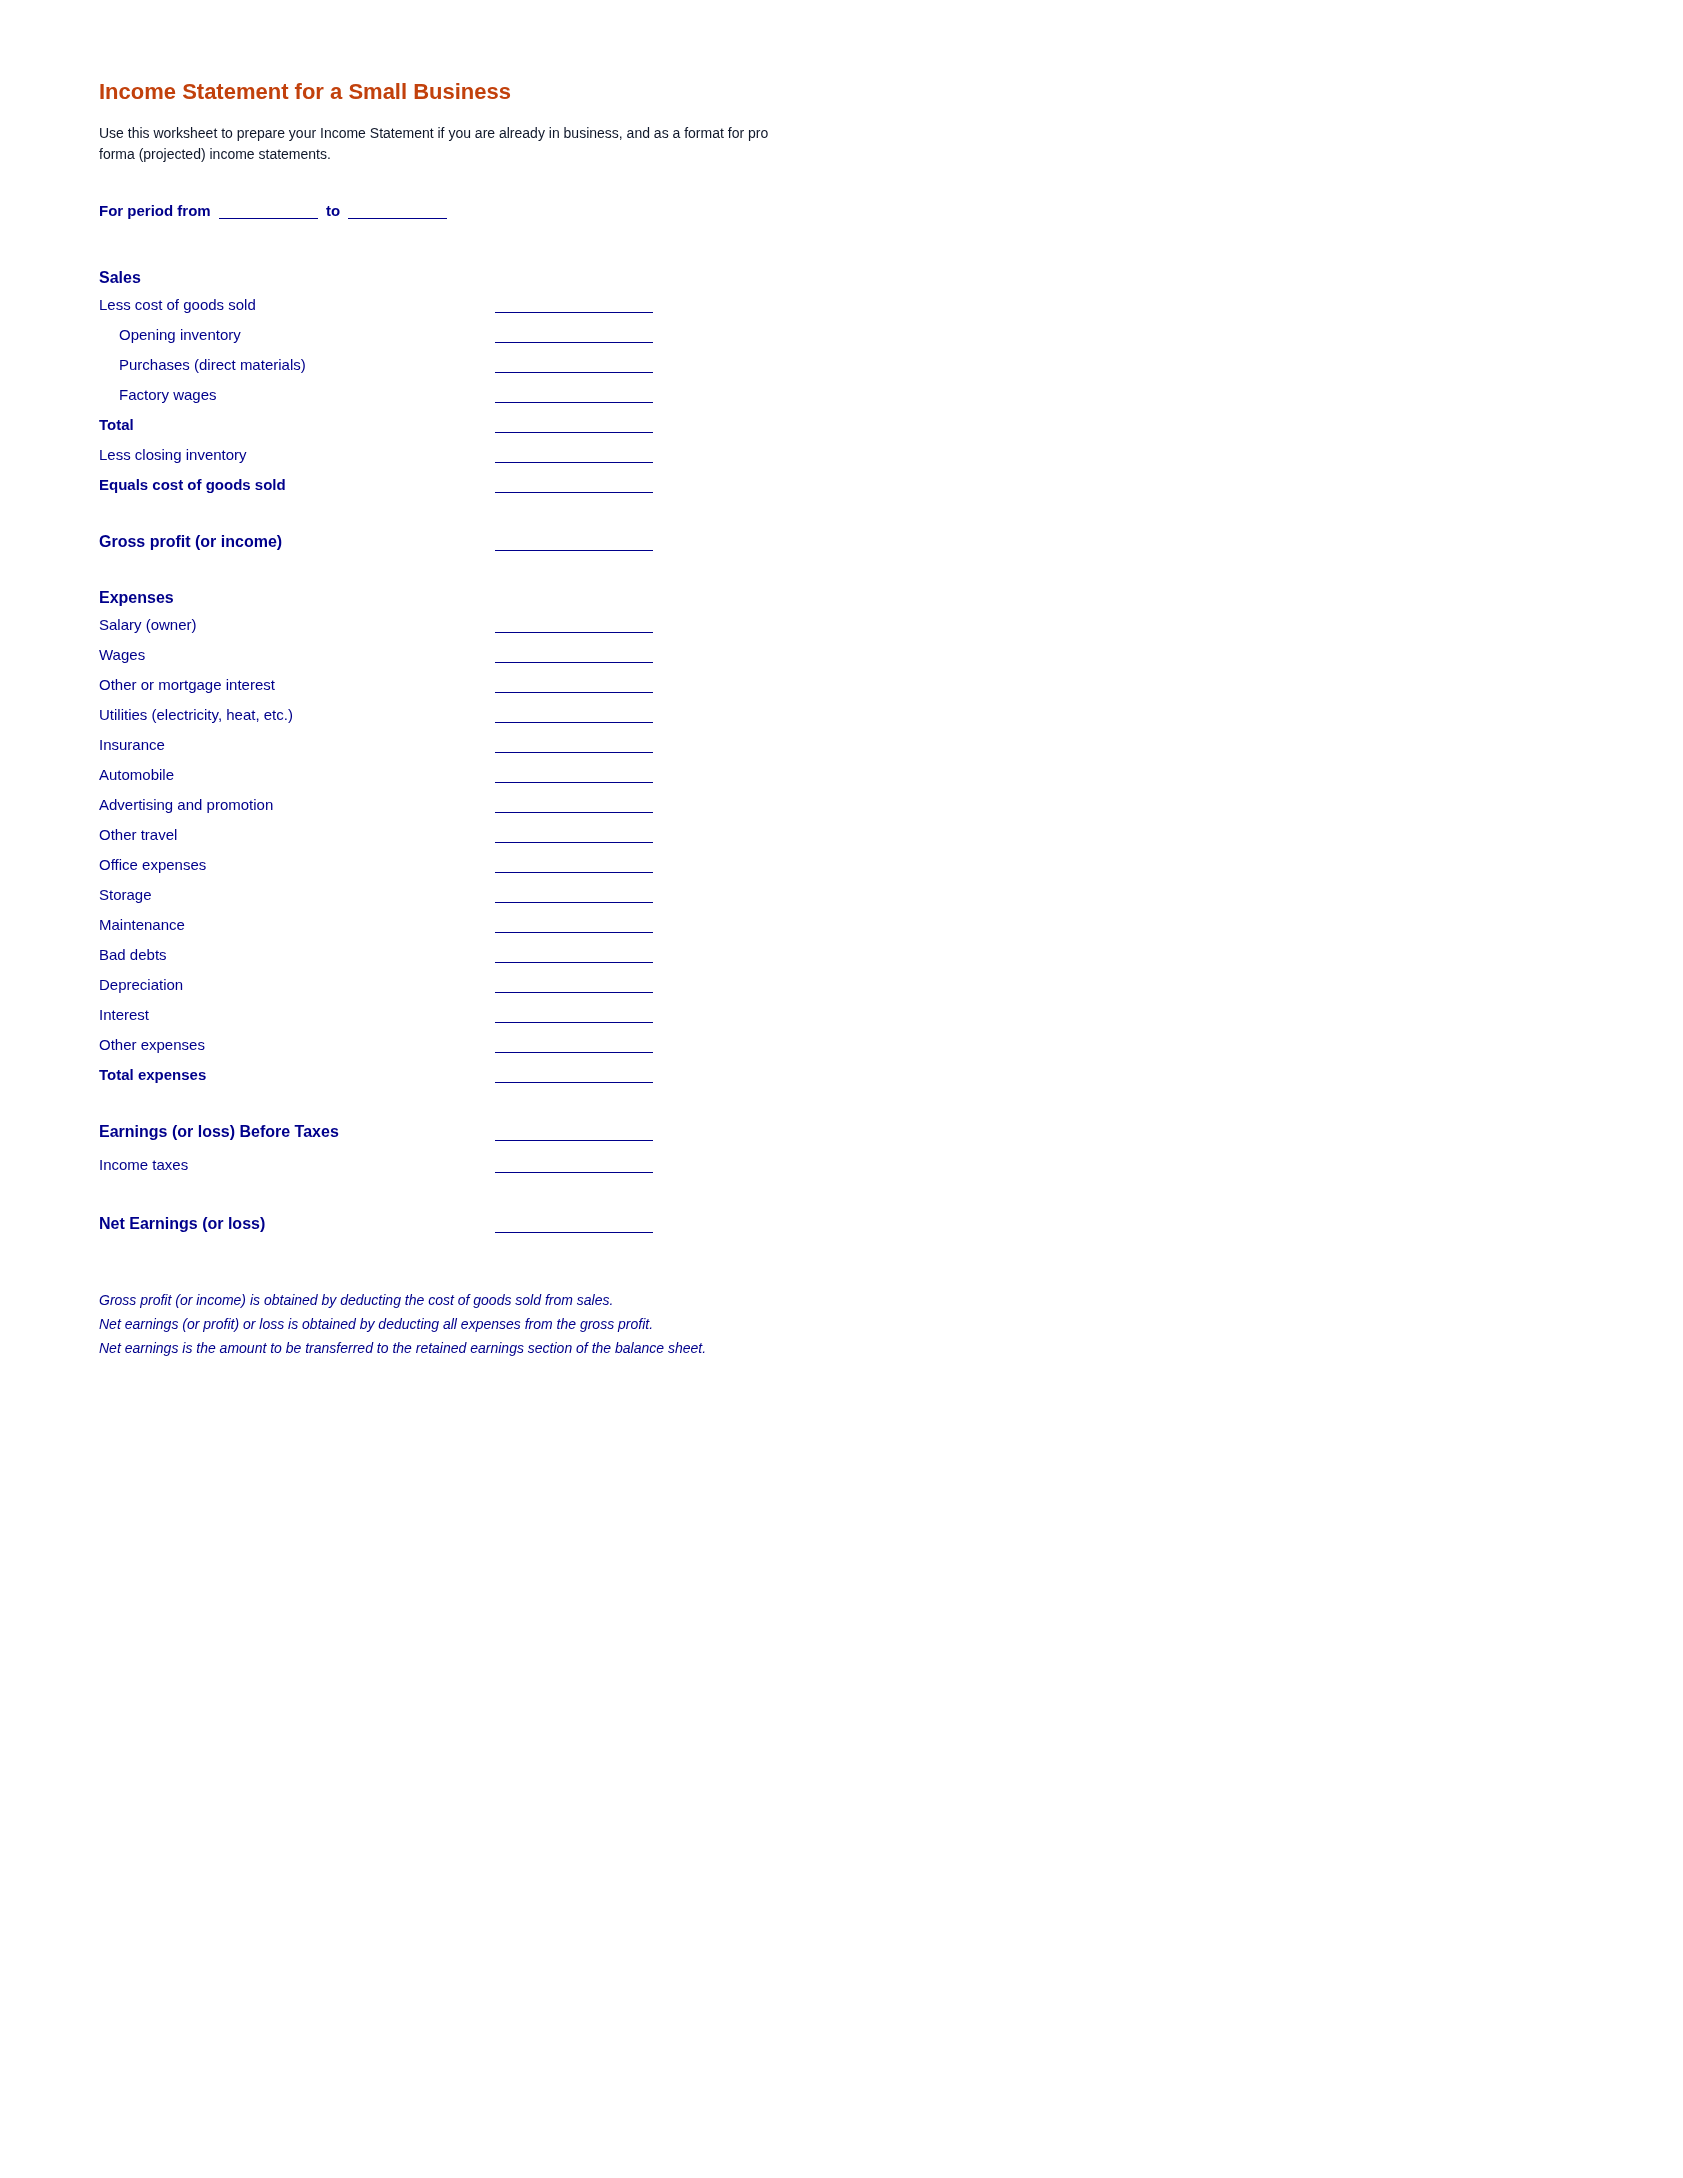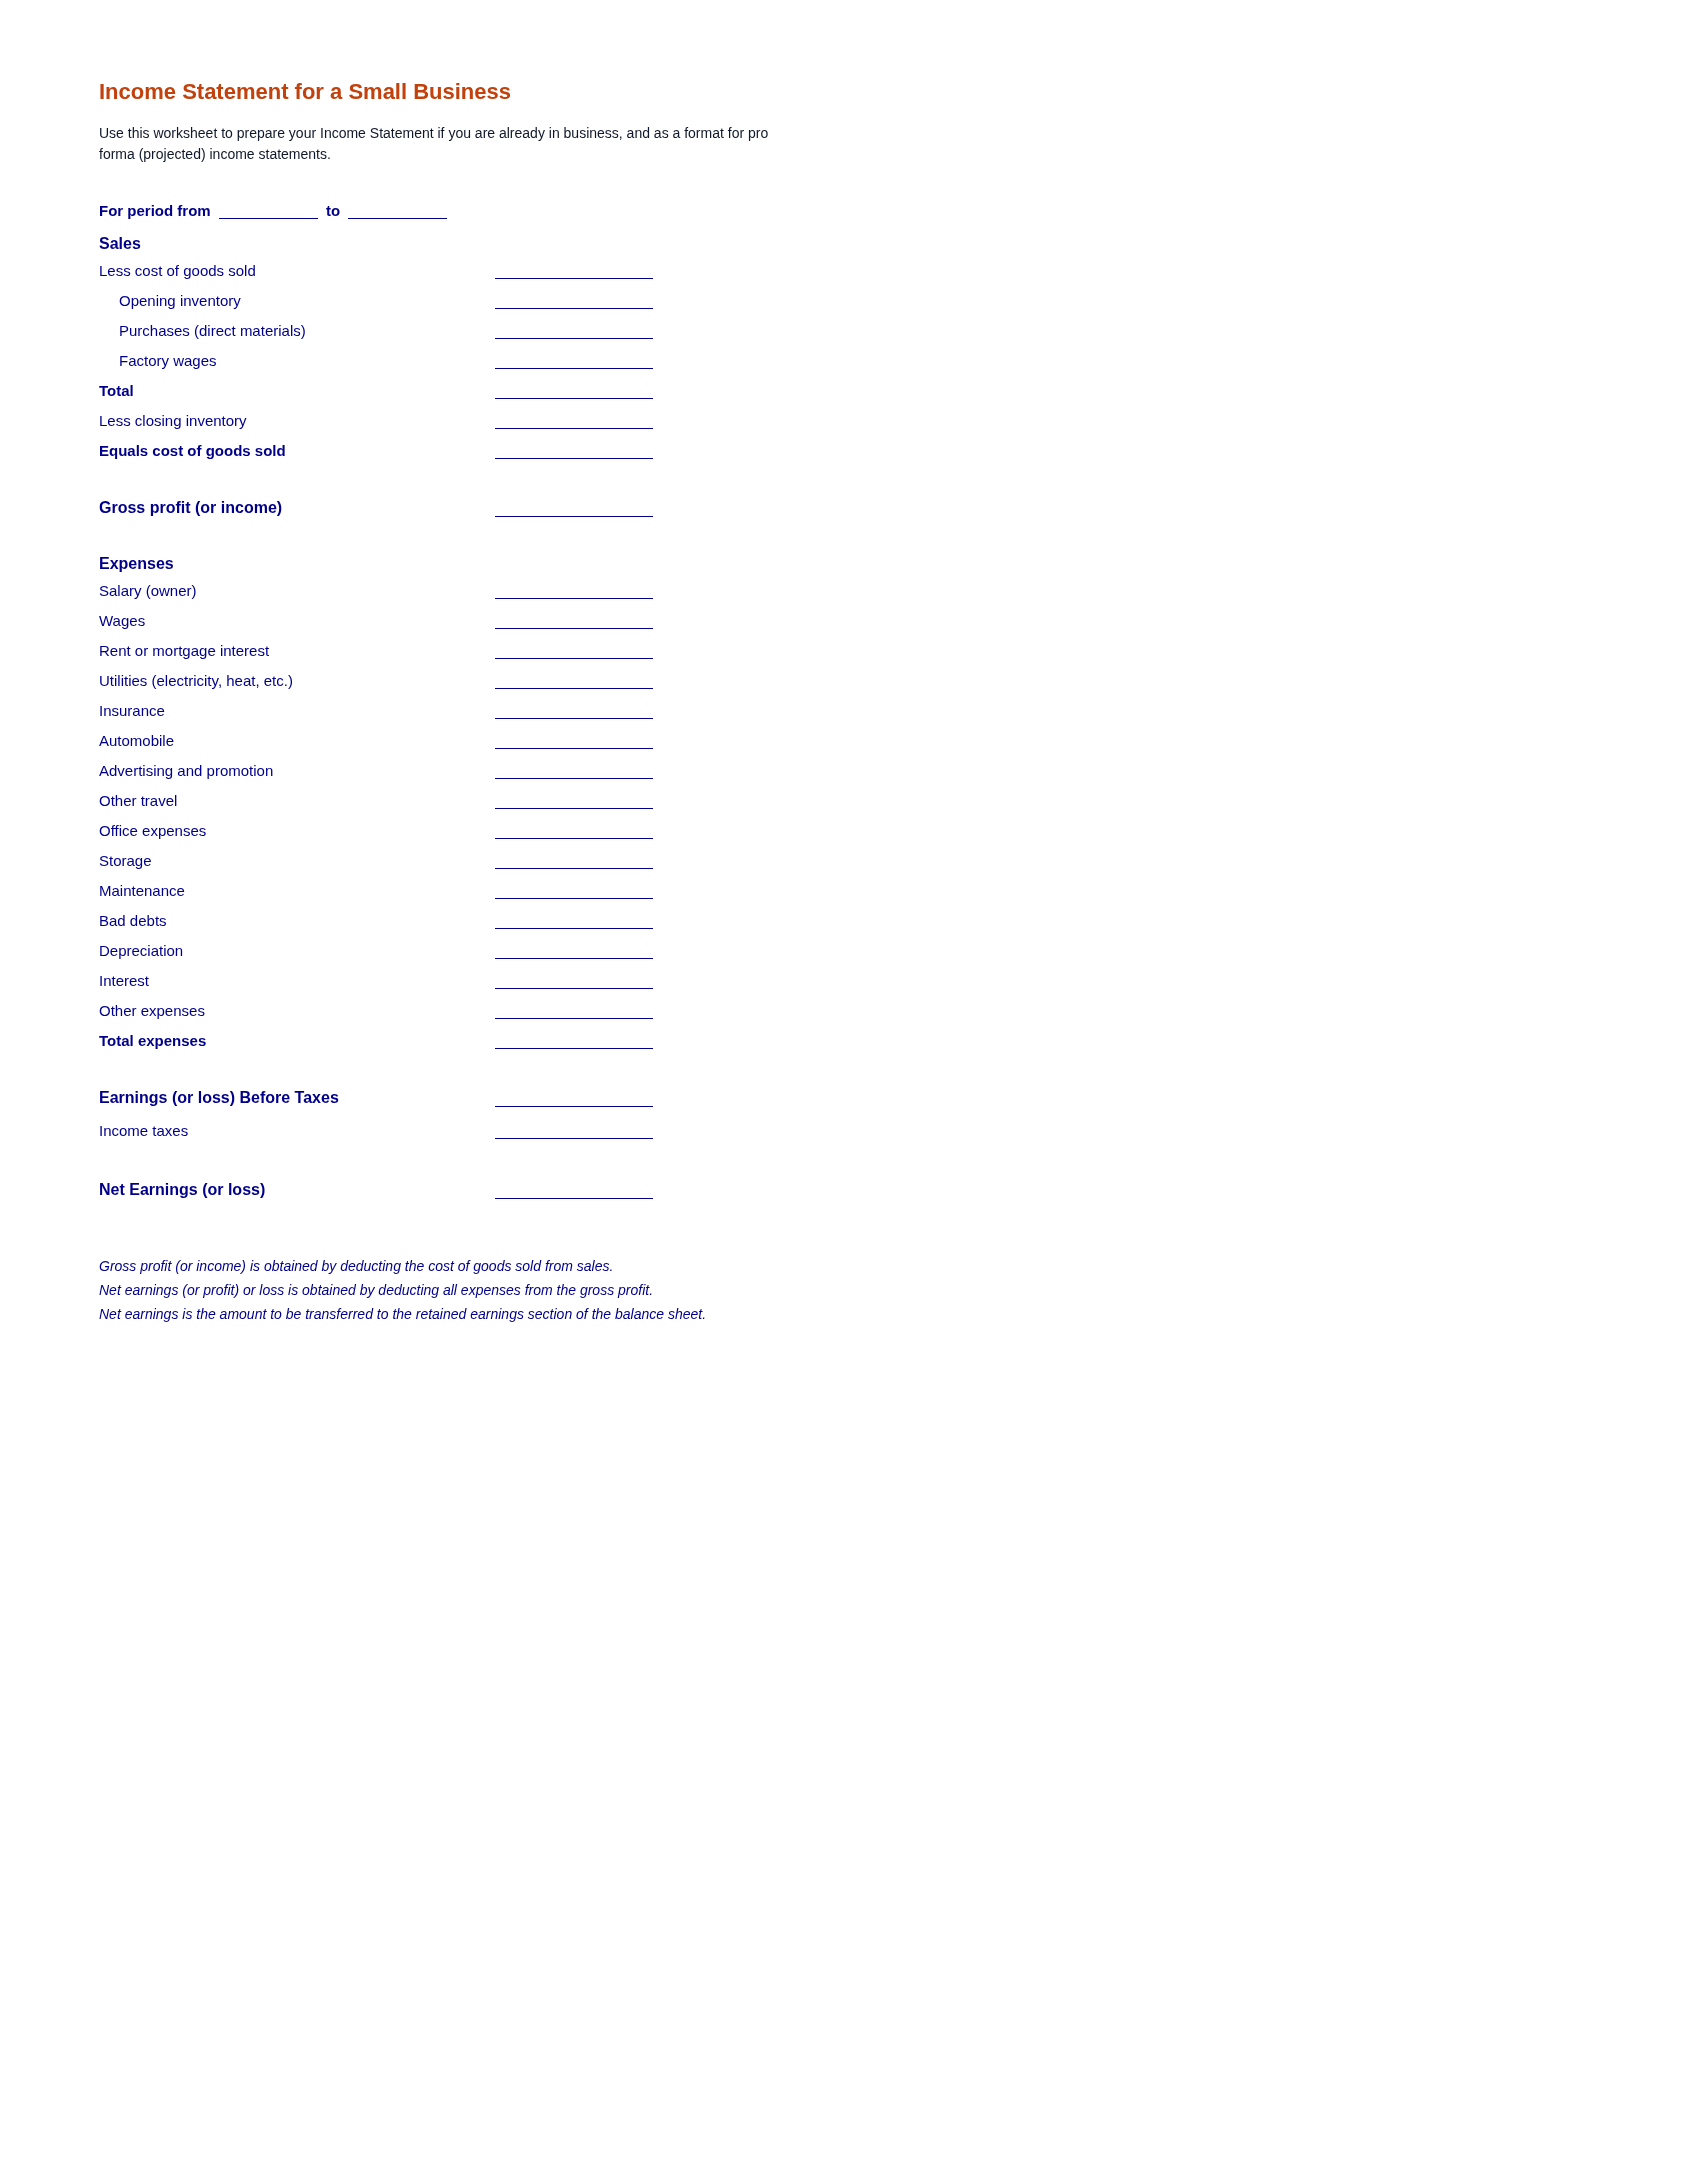--- a/index.html
+++ b/index.html
@@ -28,21 +28,21 @@
     .description {
       font-size: 14px;
       color: #0f172a;
       margin-bottom: 36px;
       max-width: 693px;
       line-height: 1.5;
     }
 
     .period-line {
       font-weight: bold;
-      margin-bottom: 16px;
+      margin-bottom: 50px;
       font-size: 15px;
     }
 
     .form-section {
       max-width: 554px;
     }
 
     .section-header {
       font-weight: bold;
       font-size: 16px;
@@ -186,21 +186,21 @@
     <span class="row-label">Salary (owner)</span>
     <div class="underline-field"></div>
   </div>
 
   <div class="form-row">
     <span class="row-label">Wages</span>
     <div class="underline-field"></div>
   </div>
 
   <div class="form-row">
-    <span class="row-label">Rent or mortgage interest</span>
+    <span class="row-label">Other or mortgage interest</span>
     <div class="underline-field"></div>
   </div>
 
   <div class="form-row">
     <span class="row-label">Utilities (electricity, heat, etc.)</span>
     <div class="underline-field"></div>
   </div>
 
   <div class="form-row">
     <span class="row-label">Insurance</span>

